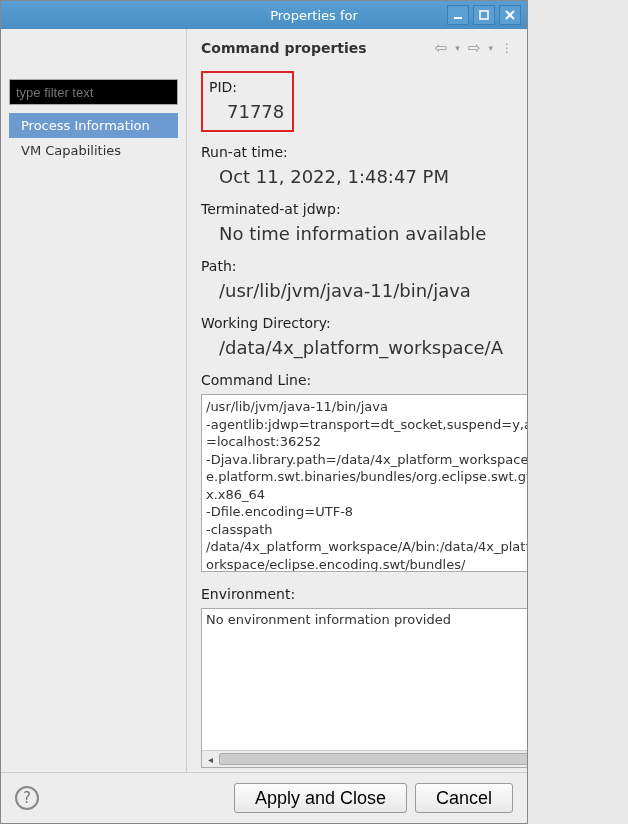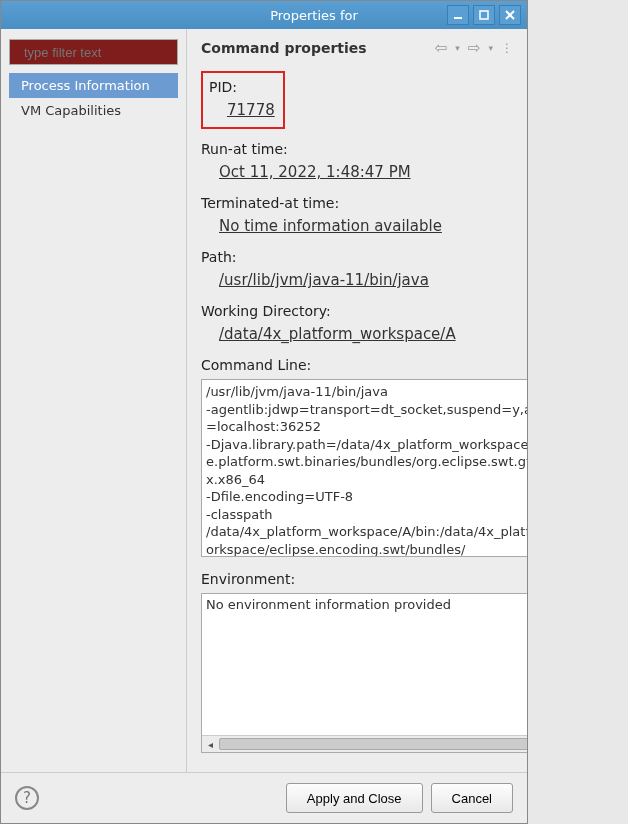--- a/index.html
+++ b/index.html
@@ -58,24 +58,25 @@
     .sidebar {
       width: 186px;
       padding: 10px 8px;
       border-right: 1px solid #ccc;
       background: #ededed;
     }
     .filter-input {
       width: 100%;
       height: 26px;
       border: 1px solid #aaa;
-      padding: 4px 14px;
+      padding: 4px 6px;
       font-size: 13px;
       color: #999;
-      background: #7f1d1d;
+      background: #000000;
+      margin-top: 40px;
     }
     .nav-list { margin-top: 8px; }
     .nav-item {
       padding: 5px 12px;
       cursor: pointer;
       font-size: 13px;
     }
     .nav-item.selected {
       background: #6b9bd1;
       color: white;
@@ -107,23 +108,22 @@
     }
     .field-block { margin-bottom: 14px; }
     .field-label {
       font-weight: normal;
       font-size: 14px;
       margin-bottom: 6px;
       color: #222;
     }
     .field-value {
       padding-left: 18px;
-      font-size: 15px;
+      font-size: 18px;
       color: #333;
-      text-decoration: underline;
     }
     .pid-block {
       border: 2px solid #d22;
       padding: 6px 8px 8px 6px;
       display: inline-block;
       margin-bottom: 12px;
     }
     .textarea-box {
       width: 394px;
       border: 1px solid #aaa;
@@ -214,21 +214,21 @@
       color: #777;
       font-size: 15px;
       cursor: pointer;
     }
     .footer-spacer { flex: 1; }
     .btn {
       height: 30px;
       padding: 4px 20px;
       border: 1px solid #999;
       background: linear-gradient(#fdfdfd, #e8e8e8);
-      font-size: 13px;
+      font-size: 18px;
       cursor: pointer;
       margin-left: 8px;
       border-radius: 3px;
     }
   </style>
 </head>
 <body>
 
 <div class="window">
   <div class="titlebar">
@@ -285,21 +285,21 @@
             <div class="field-label">PID:</div>
             <div class="field-value">71778</div>
           </div>
 
           <div class="field-block">
             <div class="field-label">Run-at time:</div>
             <div class="field-value">Oct 11, 2022, 1:48:47 PM</div>
           </div>
 
           <div class="field-block">
-            <div class="field-label">Terminated-at time:</div>
+            <div class="field-label">Terminated-at jdwp:</div>
             <div class="field-value">No time information available</div>
           </div>
 
           <div class="field-block">
             <div class="field-label">Path:</div>
             <div class="field-value">/usr/lib/jvm/java-11/bin/java</div>
           </div>
 
           <div class="field-block">
             <div class="field-label">Working Directory:</div>

